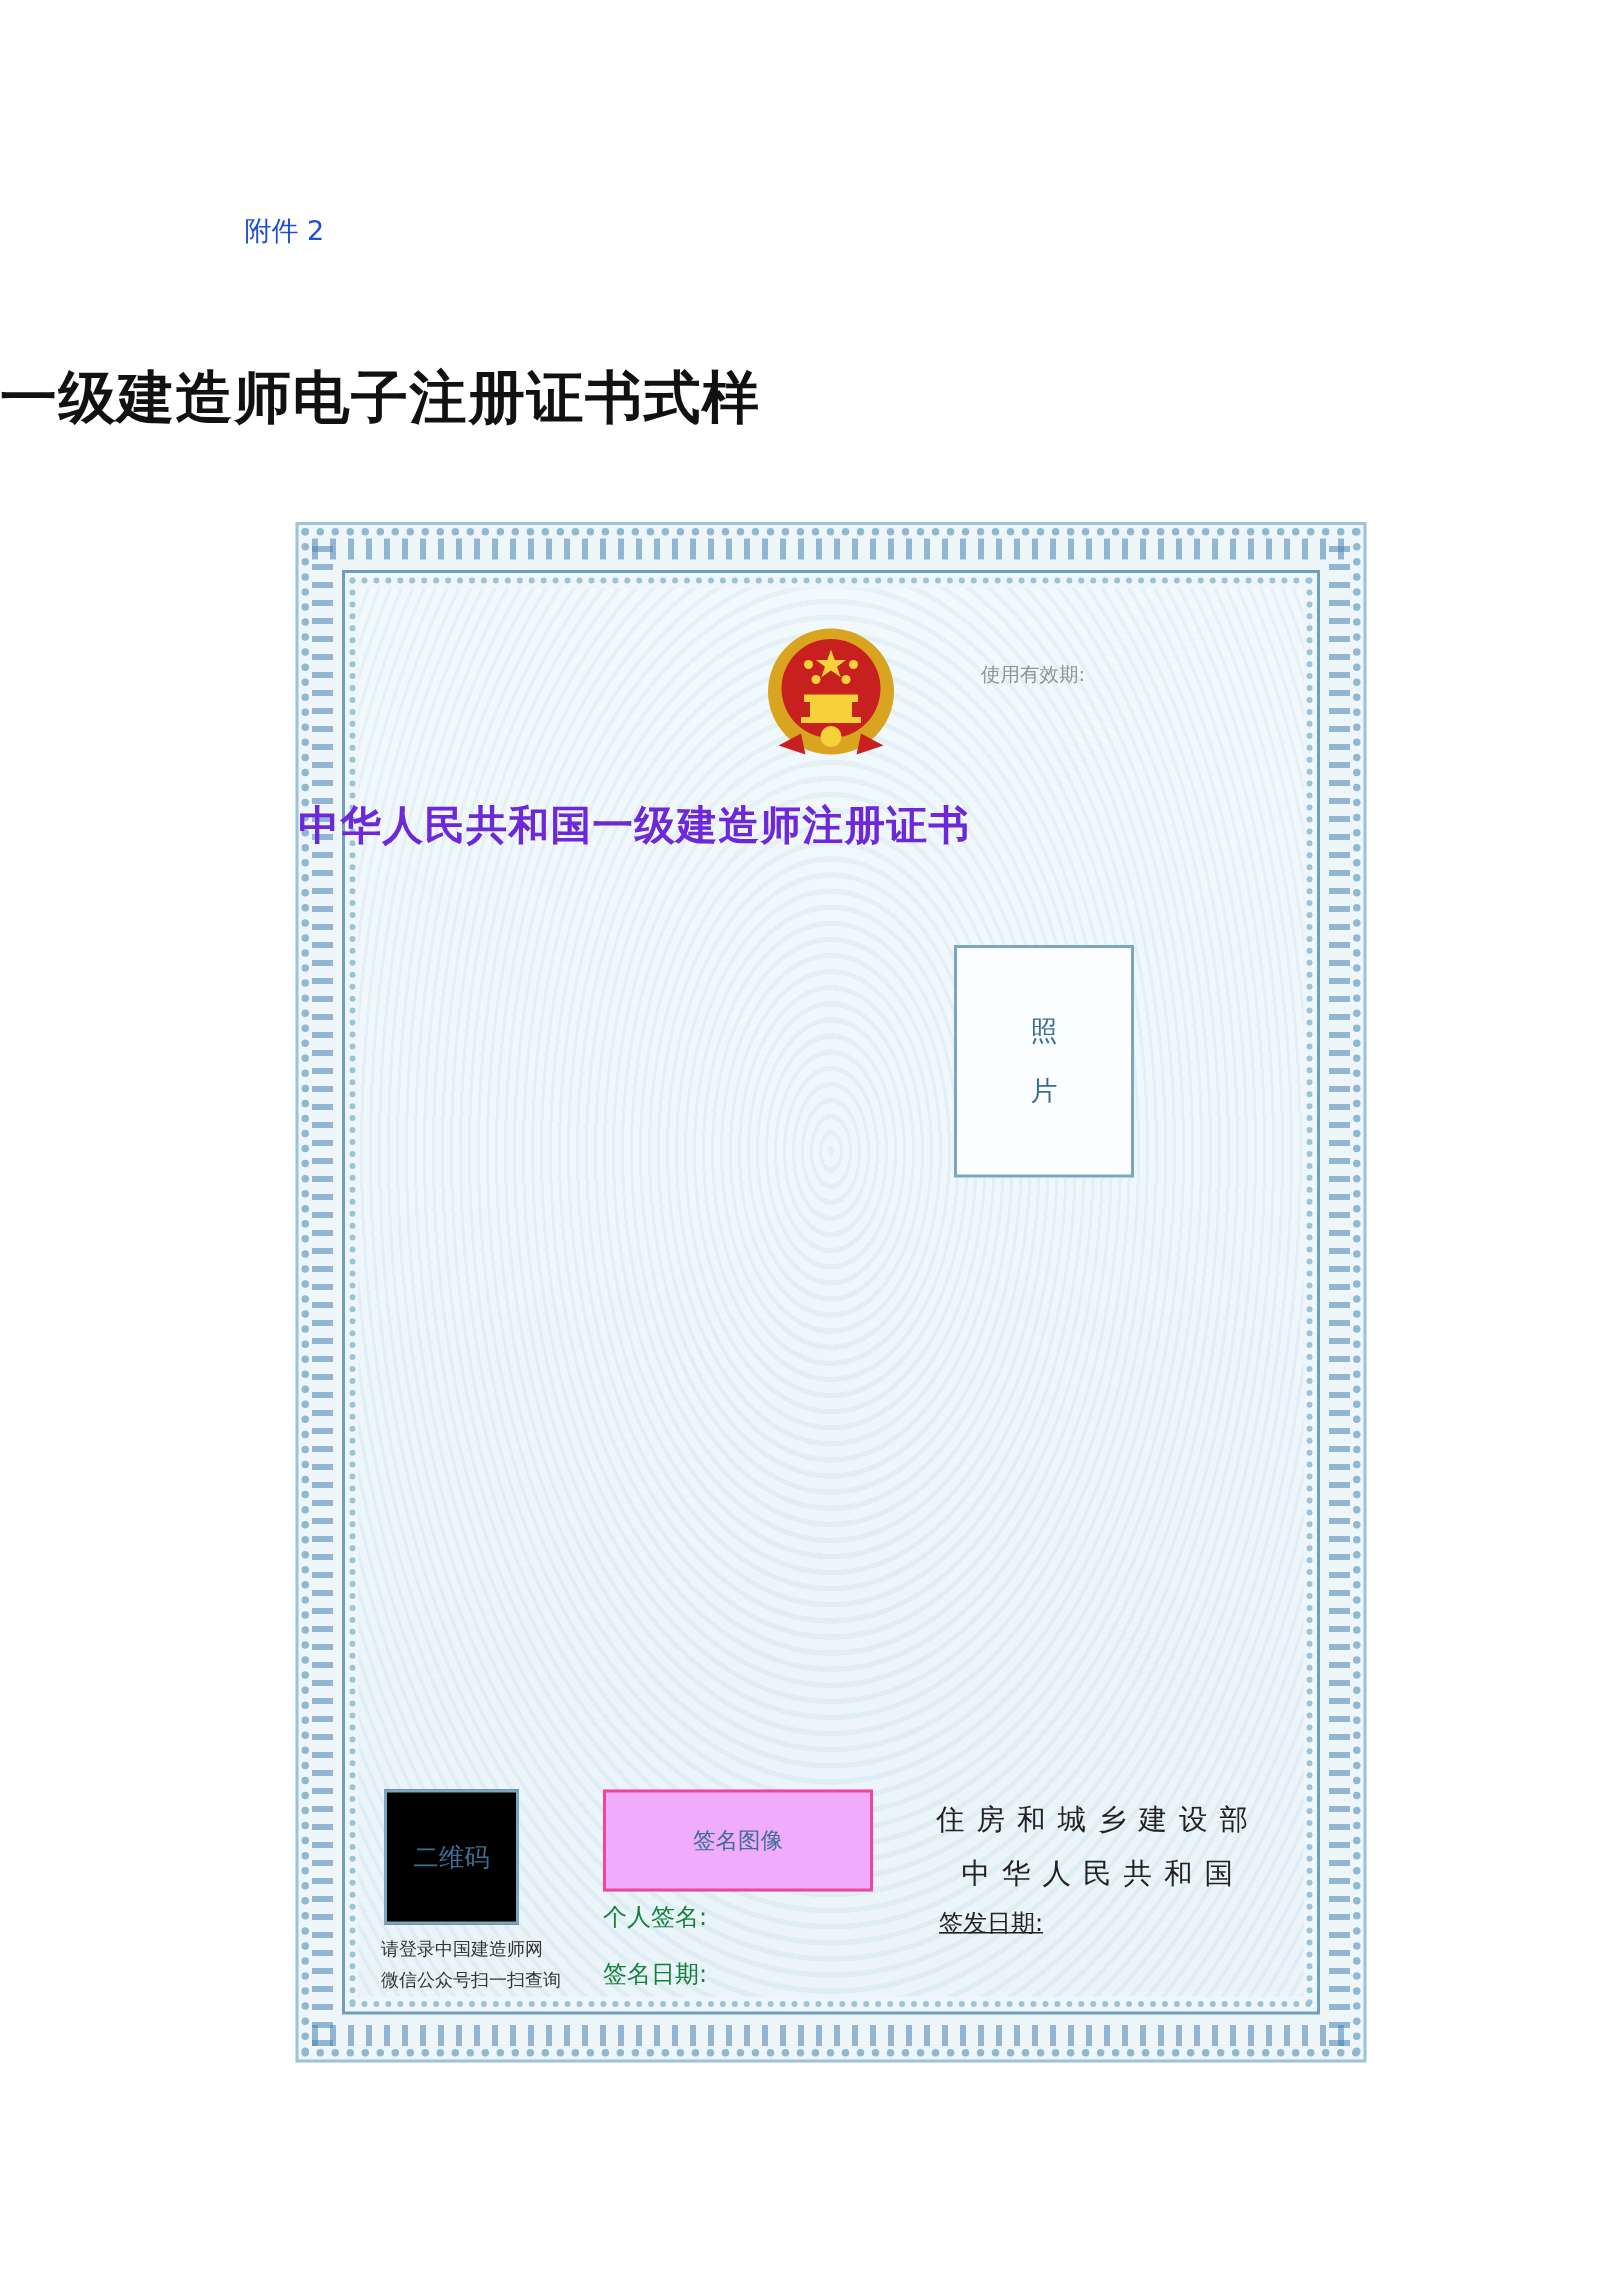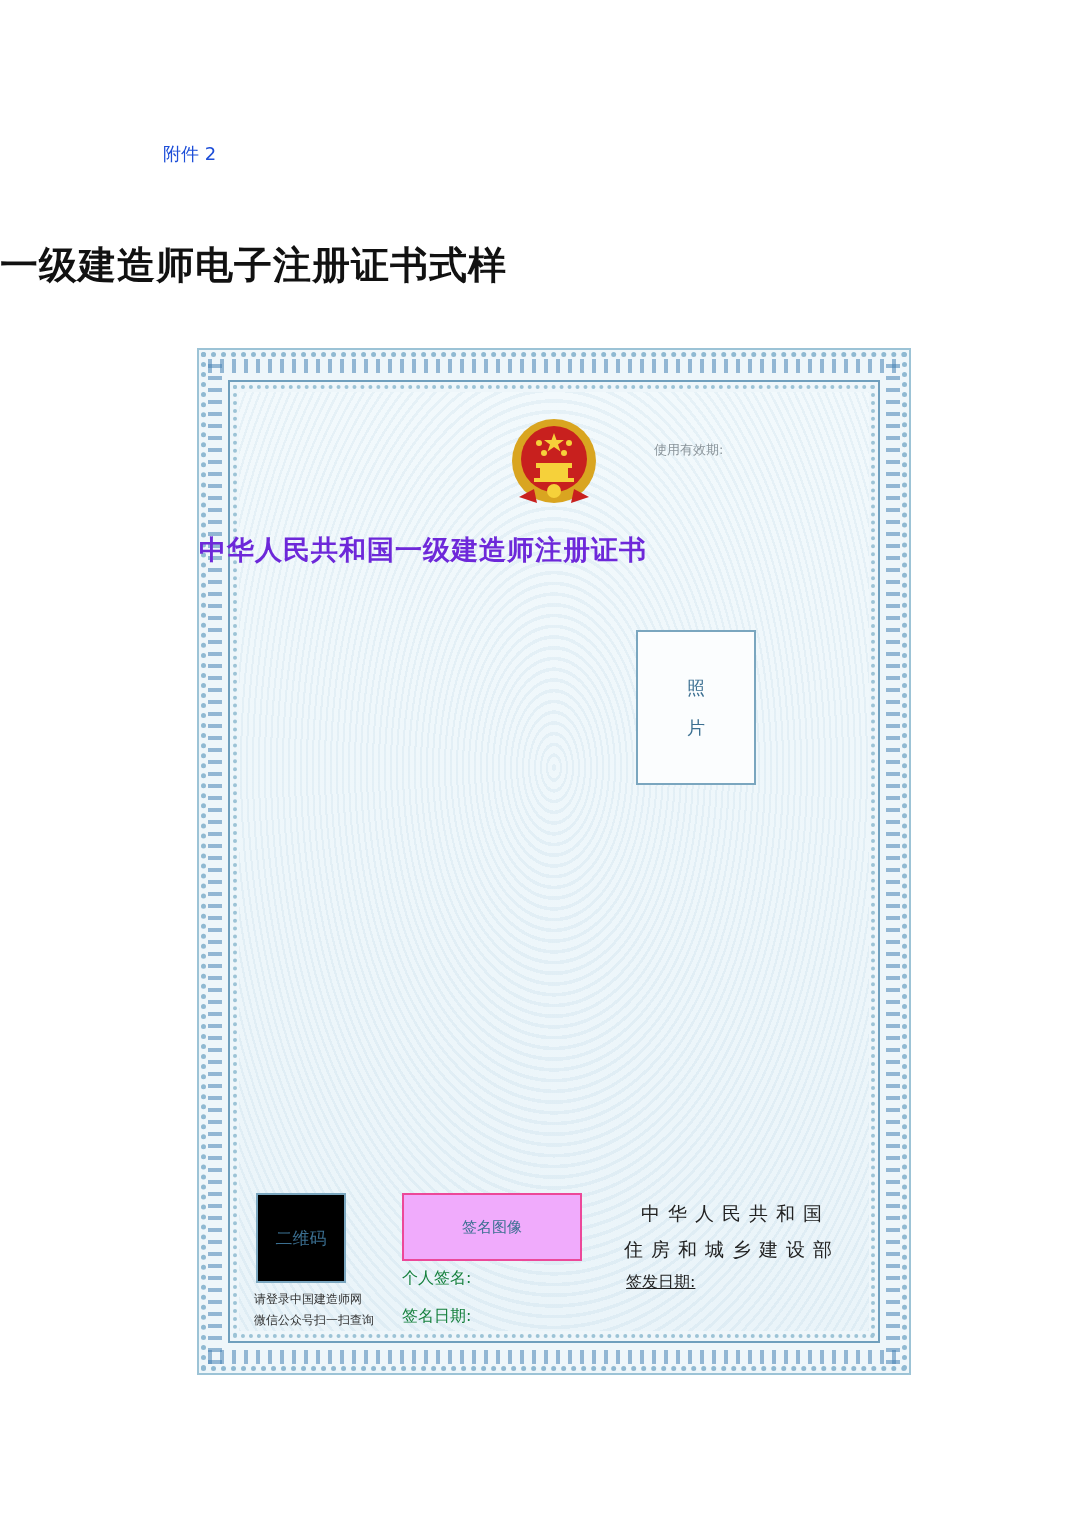--- a/index.html
+++ b/index.html
@@ -91,17 +91,17 @@
   <div class="qr-note">
     <div>请登录中国建造师网</div>
     <div>微信公众号扫一扫查询</div>
   </div>
 
   <div class="sig-box">签名图像</div>
   <div class="sig-label" style="top:918px;">个人签名:</div>
   <div class="sig-label" style="top:956px;">签名日期:</div>
 
   <div class="issuer">
+    <div>住房和城乡建设部</div>
     <div style="padding-left:17px;">中华人民共和国</div>
-    <div>住房和城乡建设部</div>
   </div>
   <div class="issue-date">签发日期:</div>
 </div>
 
 </body></html>

